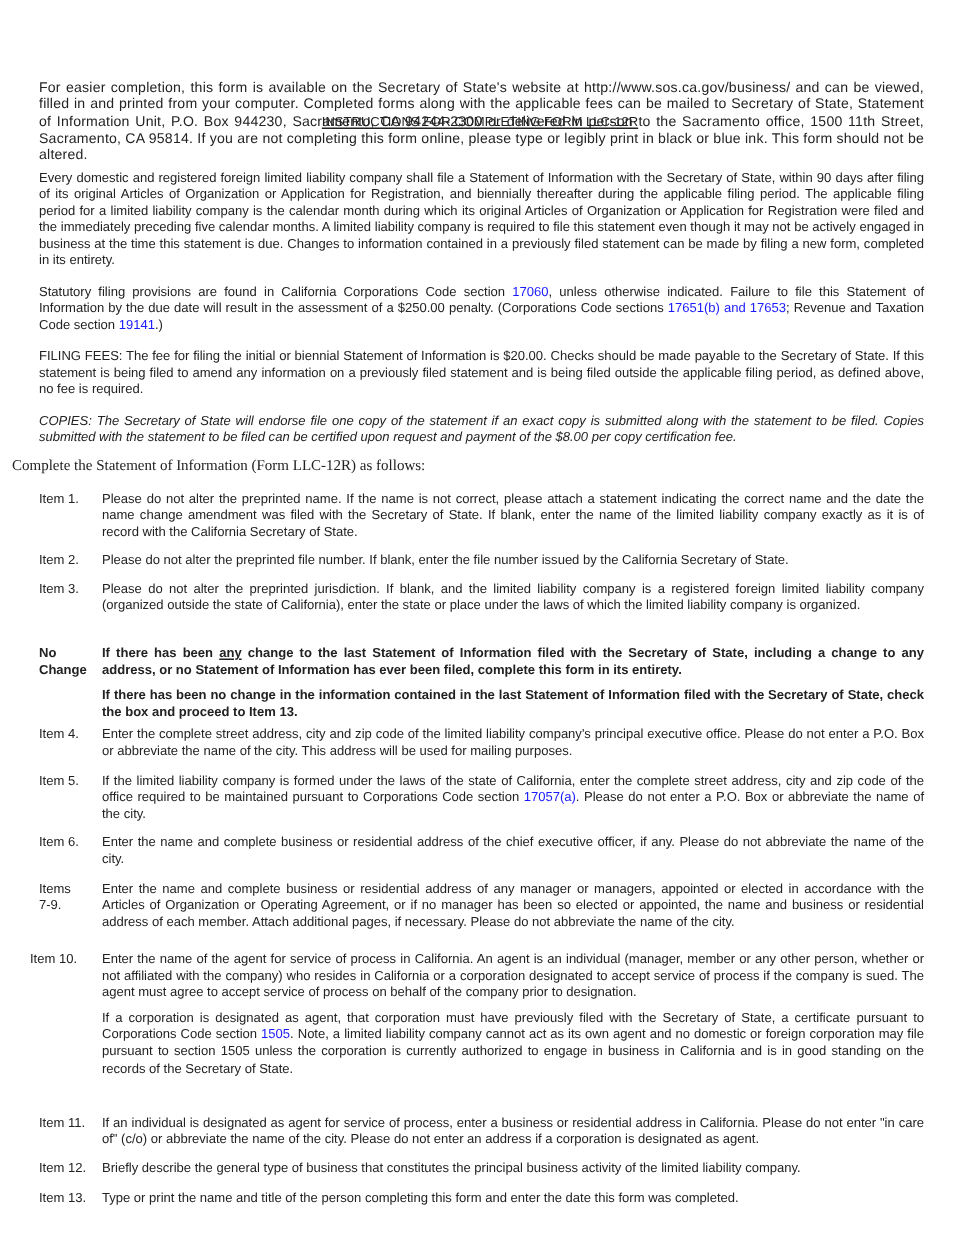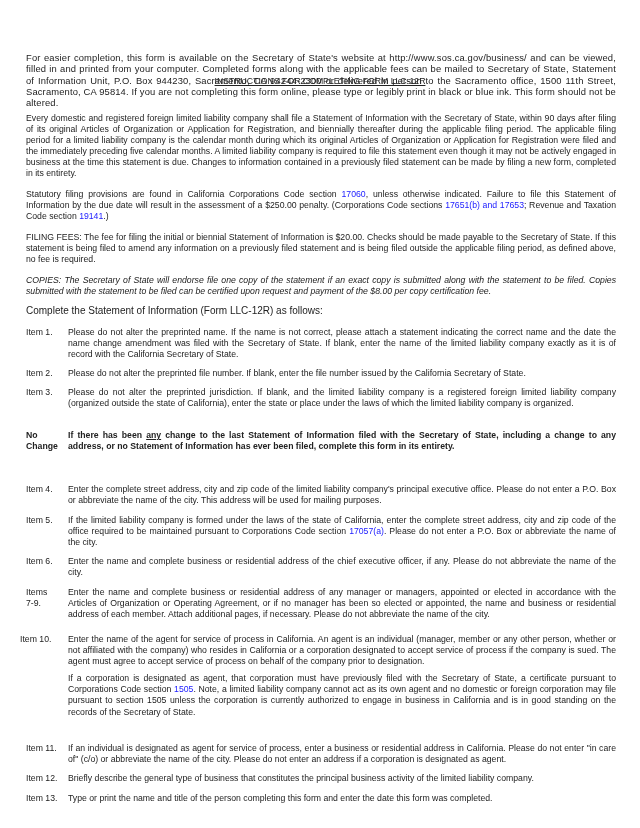--- a/index.html
+++ b/index.html
@@ -2,21 +2,21 @@
 <html><head>
 <meta charset="utf-8">
 <style>
   html, body { margin: 0; padding: 0; background: #ffffff; }
   body { width: 640px; height: 828px; overflow: hidden; position: relative;
          font-family: "Liberation Sans", sans-serif; color: #222; font-size: 8.7px; line-height: 11.1px; }
   .title { position: absolute; top: 30px; left: 0; width: 640px; text-align: center; font-size: 8.7px; text-decoration: underline; color: #222; margin-top: 46px; }
   .para { position: absolute; left: 26px; width: 590px; text-align: justify; }
   .intro { font-size: 9.4px; line-height: 11.3px; letter-spacing: 0.15px; }
   .link { color: #1a1aff; }
-  .heading { position: absolute; left: 26px; top: 305px; font-size: 10px; color: #222; }
+  .heading { position: absolute; left: 8px; top: 305px; font-size: 10px; color: #222; font-family: Liberation Serif, serif; }
   .item { position: absolute; left: 26px; width: 590px; }
   .item .lbl { position: absolute; left: 0; top: 0; width: 56px; }
   .item .txt { margin-left: 42px; text-align: justify; }
   .item .txt p { margin: 0 0 6px 0; }
   .item .txt p:last-child { margin-bottom: 0; }
   .u { text-decoration: underline; }
 </style>
 </head>
 <body>
 
@@ -51,20 +51,21 @@
   <div class="txt">Please do not alter the preprinted jurisdiction.  If blank, and the limited liability company is a registered foreign limited liability company (organized outside the state of California), enter the state or place under the laws of which the limited liability company is organized.</div>
 </div>
 
 <div class="item" style="top:430px;font-weight:bold;">
   <div class="lbl">
     <div>No</div>
     <div>Change</div>
   </div>
   <div class="txt">
     <p><span>If there has been </span><span class="u">any</span><span> change to the last Statement of Information filed with the Secretary of State, including a change to any address, or no Statement of Information has ever been filed, complete this form in its entirety.</span></p>
+    <p>If there has been no change in the information contained in the last Statement of Information filed with the Secretary of State, check the box and proceed to Item 13.</p>
   </div>
 </div>
 
 <div class="item" style="top:484px;">
   <div class="lbl">Item 4.</div>
   <div class="txt">Enter the complete street address, city and zip code of the limited liability company's principal executive office.  Please do not enter a P.O. Box or abbreviate the name of the city.  This address will be used for mailing purposes.</div>
 </div>
 
 <div class="item" style="top:515px;">
   <div class="lbl">Item 5.</div>

